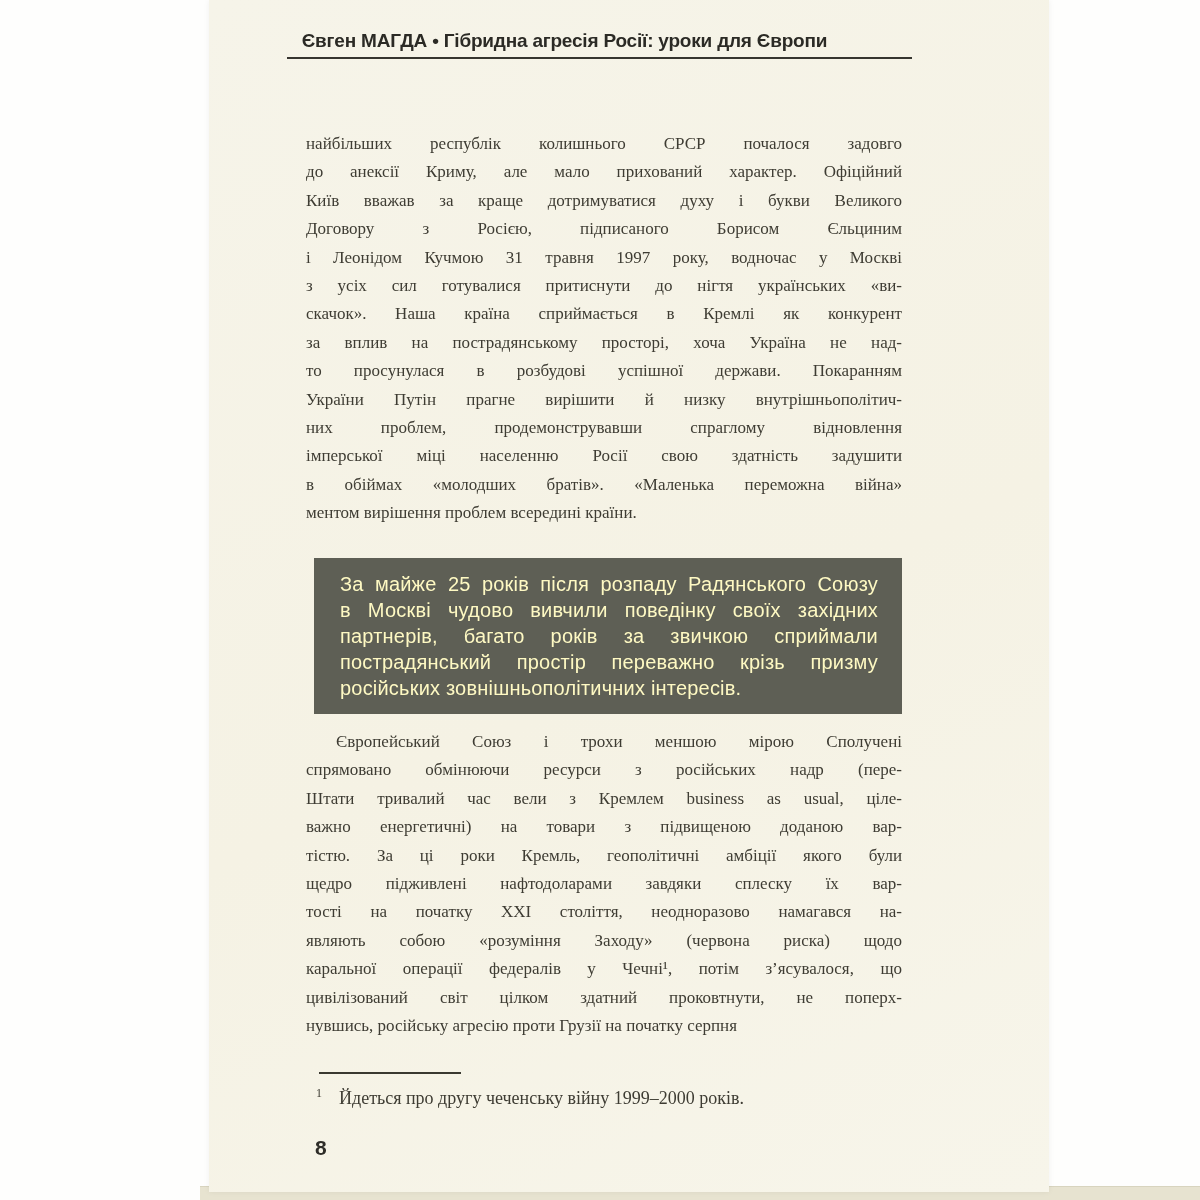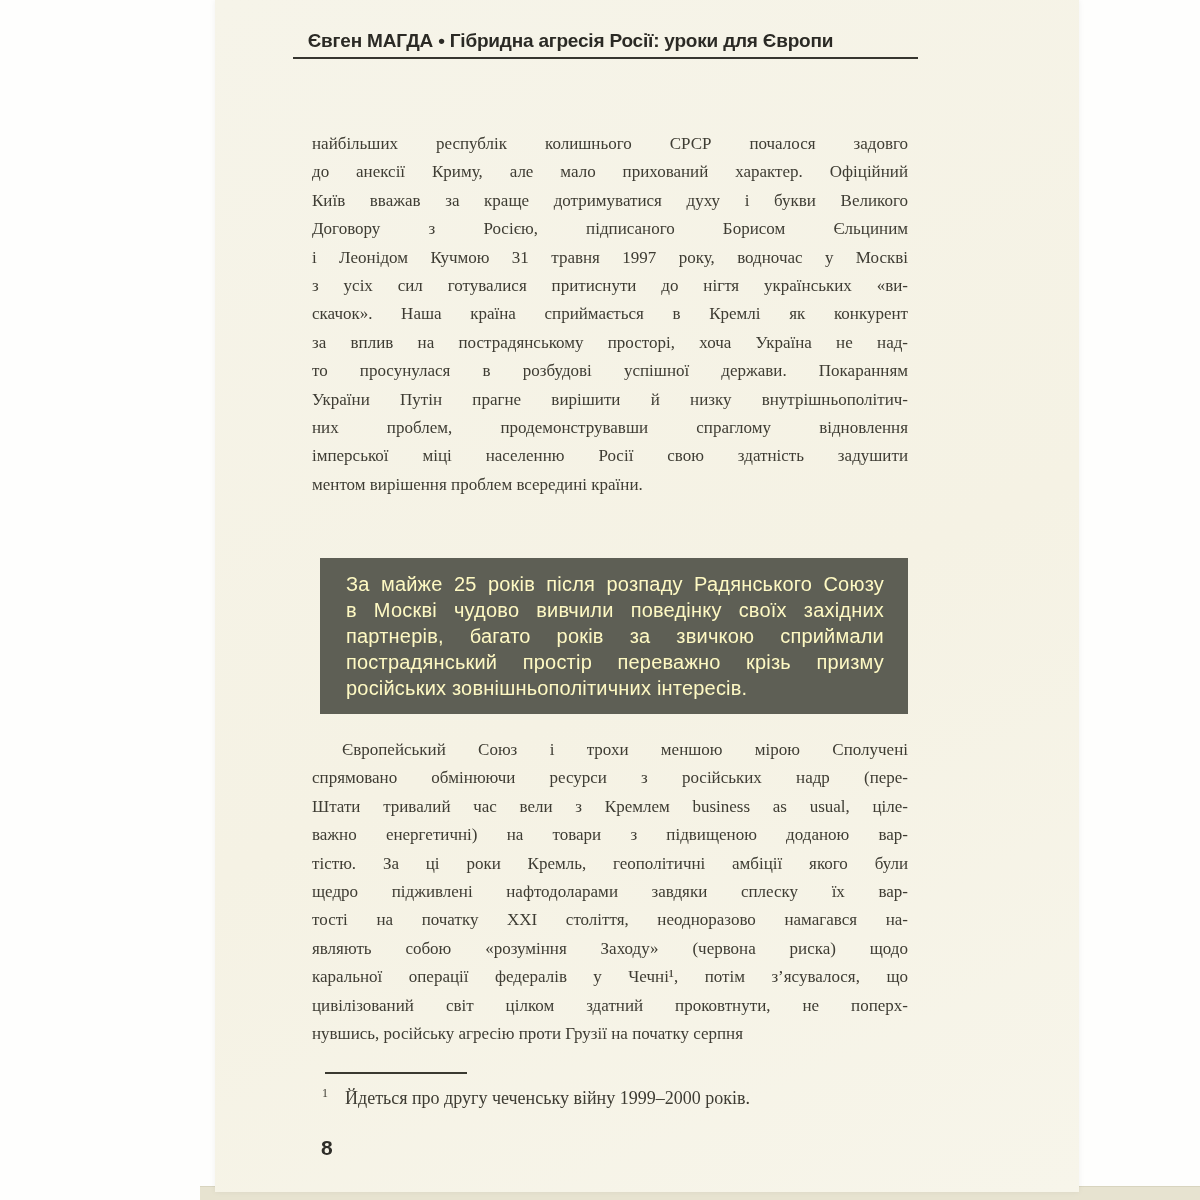--- a/index.html
+++ b/index.html
@@ -21,27 +21,26 @@
     left: 200px;
     top: 1186px;
     width: 1000px;
     height: 14px;
     background: #e7e3d0;
     border-top: 1px solid #d8d4bf;
   }
   
   .page {
     position: absolute;
-    left: 215px;
+    left: 209px;
     top: 0;
     width: 840px;
     height: 1192px;
     background: linear-gradient(155deg, #f6f4e9 0%, #f5f2e4 55%, #f7f5ea 100%);
     box-shadow: 0 0 6px rgba(0,0,0,0.06);
-    padding-left: 24px;
   }
   .running-header {
     position: absolute;
     left: 78px;
     top: 30px;
     width: 625px;
     text-align: center;
     padding-right: 70px;
     box-sizing: border-box;
     font-family: "Liberation Sans", sans-serif;
@@ -74,21 +73,20 @@
     text-align: justify;
     text-align-last: justify;
     overflow: hidden;
     height: 28.4px;
   }
   .tline-last {
     text-align-last: left;
   }
   .indent-first .tline:first-child {
     text-indent: 30px;
-    margin-top: 8px;
   }
   .callout {
     position: absolute;
     left: 105px;
     top: 558px;
     width: 588px;
     box-sizing: border-box;
     background: #5e5f55;
     padding: 13px 24px 13px 26px;
     font-family: "Liberation Sans", sans-serif;
@@ -148,20 +146,21 @@
         <div class="tline">Київ вважав за краще дотримуватися духу і букви Великого</div>
         <div class="tline">Договору з Росією, підписаного Борисом Єльциним</div>
         <div class="tline">і Леонідом Кучмою 31 травня 1997 року, водночас у Москві</div>
         <div class="tline">з усіх сил готувалися притиснути до нігтя українських «ви-</div>
         <div class="tline">скачок». Наша країна сприймається в Кремлі як конкурент</div>
         <div class="tline">за вплив на пострадянському просторі, хоча Україна не над-</div>
         <div class="tline">то просунулася в розбудові успішної держави. Покаранням</div>
         <div class="tline">України Путін прагне вирішити й низку внутрішньополітич-</div>
         <div class="tline">них проблем, продемонструвавши спраглому відновлення</div>
         <div class="tline">імперської міці населенню Росії свою здатність задушити</div>
+        <div class="tline">в обіймах «молодших братів». «Маленька переможна війна»</div>
         <div class="tline tline-last">ментом вирішення проблем всередині країни.</div>
       </div>
 
     <div class="callout">
         <div class="tline">За майже 25 років після розпаду Радянського Союзу</div>
         <div class="tline">в Москві чудово вивчили поведінку своїх західних</div>
         <div class="tline">партнерів, багато років за звичкою сприймали</div>
         <div class="tline">пострадянський простір переважно крізь призму</div>
         <div class="tline tline-last">російських зовнішньополітичних інтересів.</div>
       </div>

